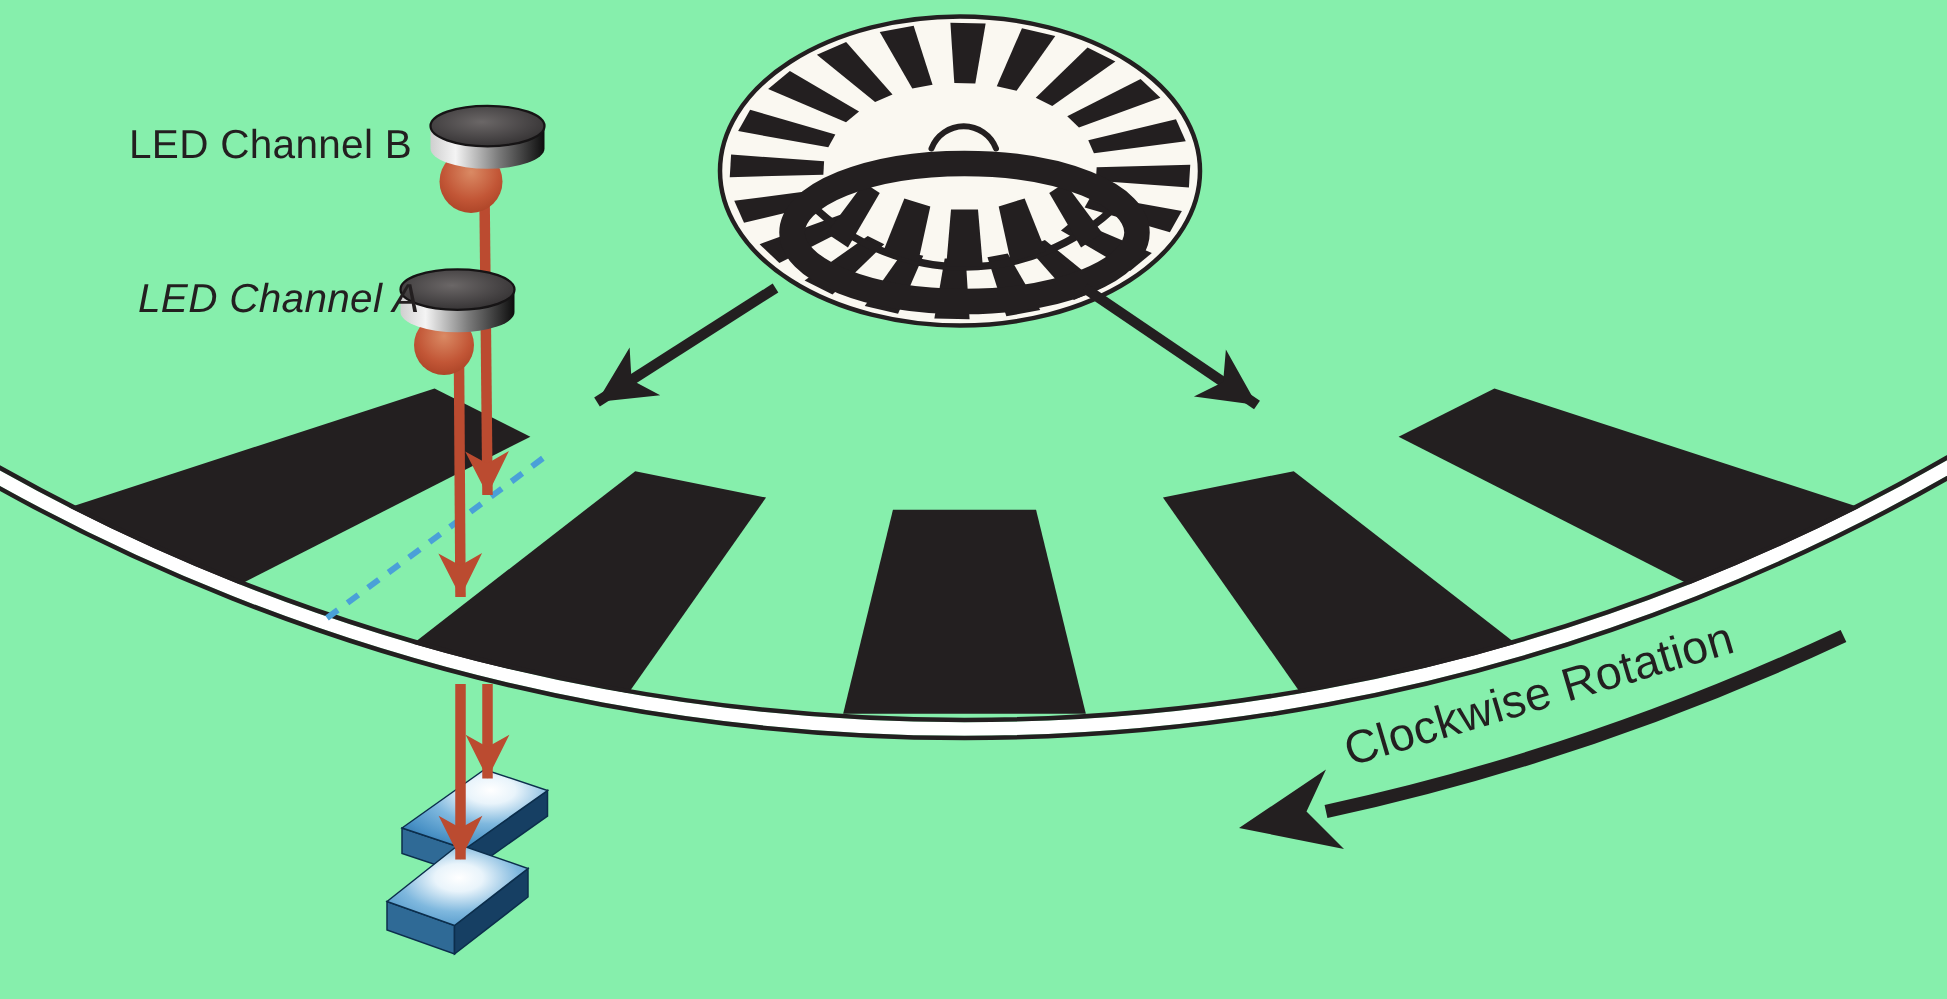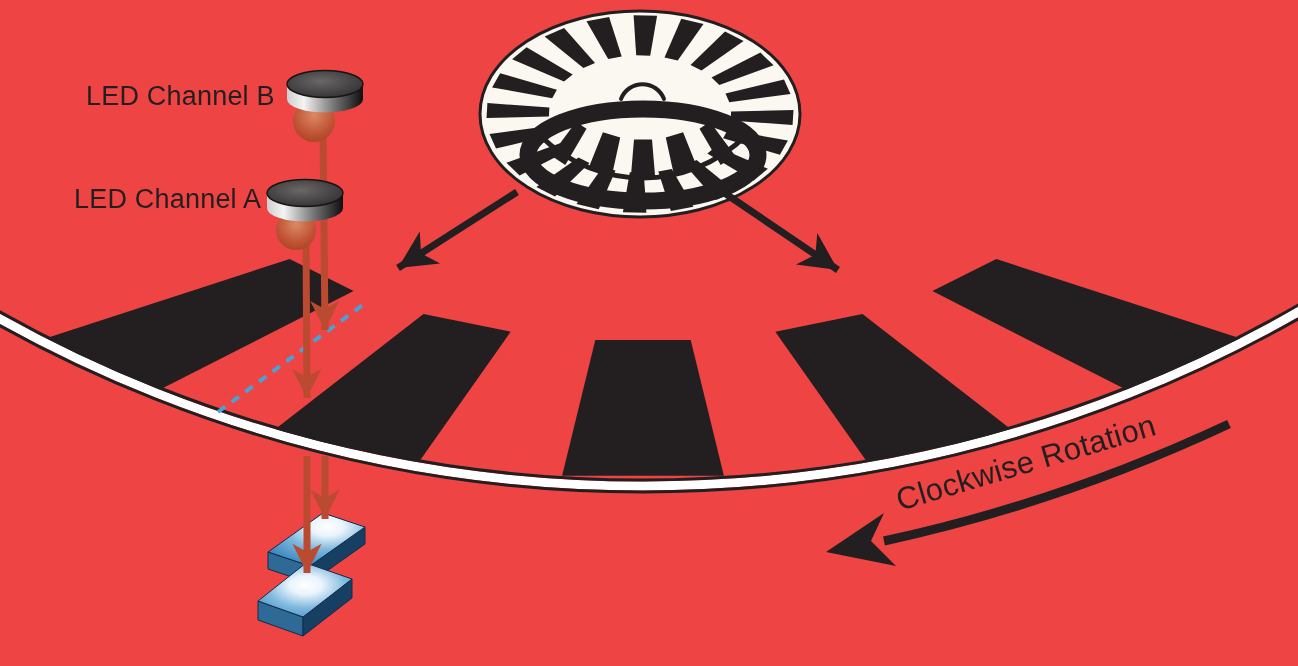--- a/index.html
+++ b/index.html
@@ -1,17 +1,17 @@
 <!DOCTYPE html>
 <html style="--ink: #231F20; --cream: #FAF8F1; --beam_red: #BB4B30; --guide_blue: #4AA0D8; --sensor_blue: #4E97CC; --sensor_side: #2F6A96; --sensor_front: #163F63; --led_dome: #C25636;"><head>
 <meta charset="utf-8">
 <style>
   html,body{margin:0;padding:0;background:#ffffff;}
   .stage{
-    position:relative;width:1298px;height:666px;background:#ef4444;overflow:hidden;
+    position:relative;width:1298px;height:666px;background:#86efac;overflow:hidden;
     font-family:"Liberation Sans", sans-serif;color:var(--ink,#231F20);
   }
   .stage svg{position:absolute;left:0;top:0;}
   .label{
     position:absolute;line-height:1.08;font-size:27px;letter-spacing:.2px;
     color:var(--ink,#231F20);white-space:nowrap;
   }
   .label.right{text-align:right;}
   .rotation{
     font-size:31px;text-align:center;width:300px;
@@ -161,15 +161,15 @@
     </g>
 
     <g>
       <circle cx="296" cy="230" r="20" fill="url(#dome)"></circle>
       <path d="M267,193 v15 a38,13.5 0 0 0 76,0 v-15 Z" fill="url(#metalBand)"></path>
       <ellipse cx="305" cy="193" rx="38" ry="13.5" fill="url(#ledTop)" stroke="#161415" stroke-width="1.5"></ellipse>
     </g>
   </svg>
 
   <div class="label right" style="left:86px;top:82px;width:182px;">LED Channel B</div>
-  <div class="label right" style="left:74px;top:185px;width:182px;">LED Channel A</div>
+  <div class="label right" style="left:92px;top:185px;width:182px;font-style:italic;">LED Channel A</div>
   <div class="label rotation" style="left:876px;top:446px;">Clockwise Rotation</div>
 </div>
 
 </body></html>

